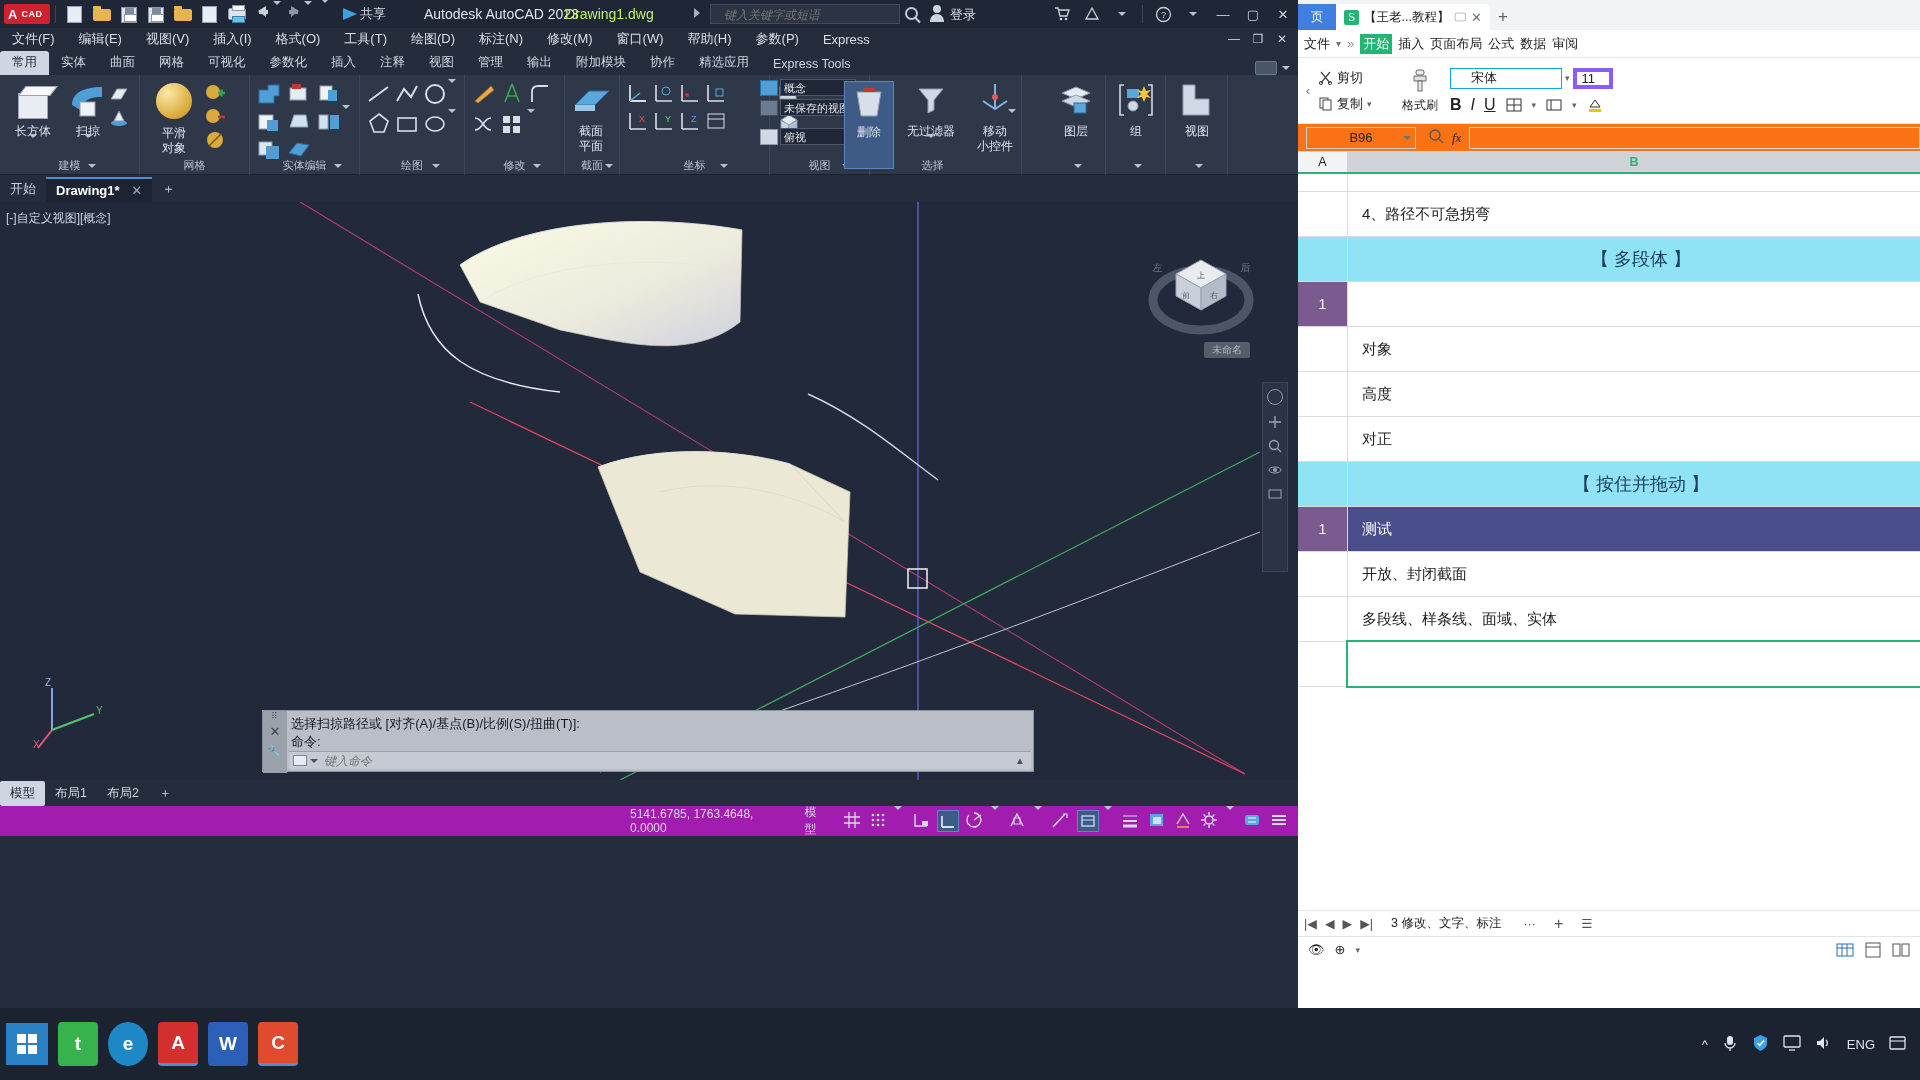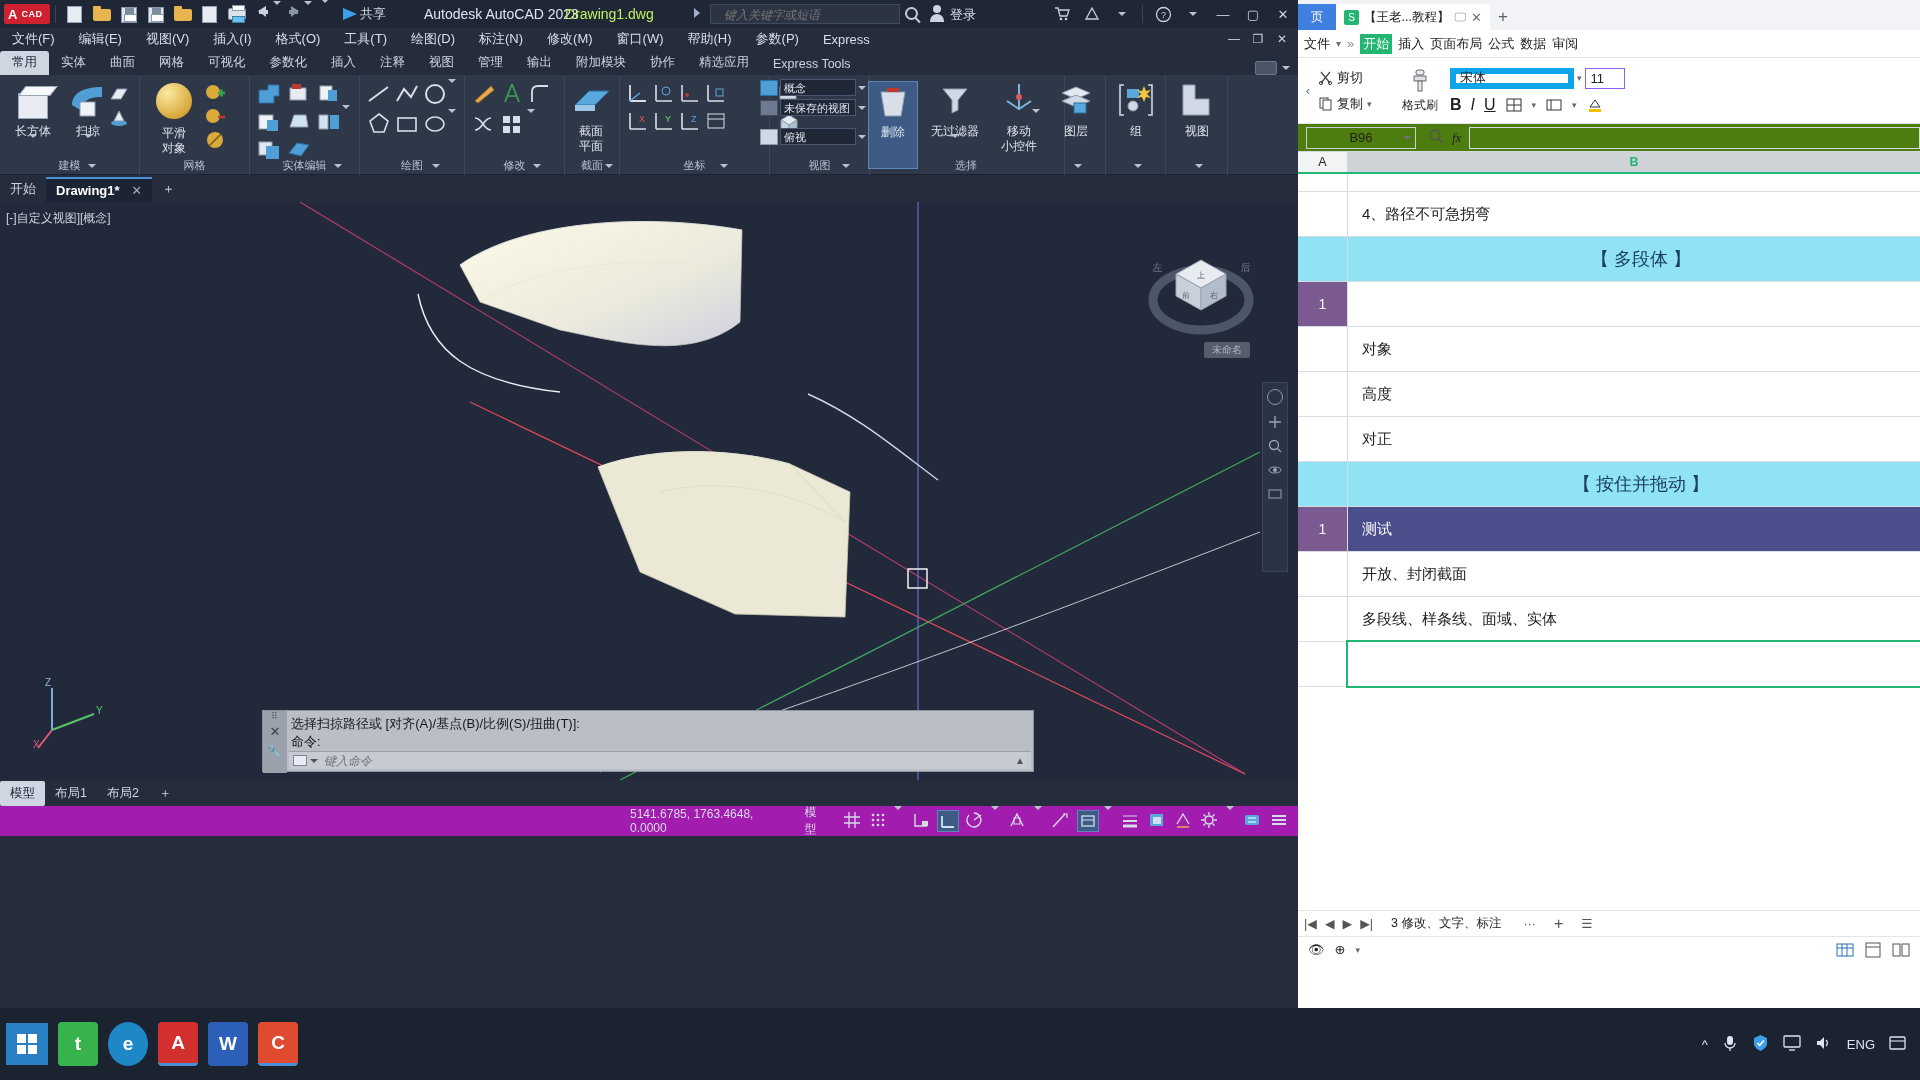--- a/index.html
+++ b/index.html
@@ -147,21 +147,21 @@
   .wtab.home { background:#3f7fe0; color:#fff; width:38px;
       justify-content:center; }
   .wtab.doc { background:#ffffff; border-radius:5px 5px 0 0; gap:5px; }
   .sbadge { width:15px;height:15px;background:#22b573;color:#fff;font-size:10px;
       display:flex;align-items:center;justify-content:center;border-radius:2px;}
   .wps-menu { height:28px; background:#ffffff; display:flex; align-items:center;
       font-size:13px; gap:6px; padding-left:6px; border-bottom:1px solid #e2e5ea;}
   .wps-menu .hl { background:#22b573; color:#fff; padding:1px 3px; }
   .wps-ribbon { height:66px; background:#fff; display:flex; align-items:center;
       font-size:13px; border-bottom:1px solid #e2e5ea; }
-  .formula-bar { height:28px; background:#4d7c0f; display:flex; align-items:center;
+  .formula-bar { height:28px; background:#f97316; display:flex; align-items:center;
       border-bottom:1px solid #d6dade; font-size:13px; }
   .namebox { width:110px; height:22px; border:1px solid #c9ced6; margin-left:8px;
       display:flex; align-items:center; justify-content:center; position:relative;}
   .colhdr { height:22px; background:#f2f3f5; display:flex; font-size:12.5px;
       border-bottom:2px solid #22b573; }
   .grid { font-size:15px; }
   .grow { display:flex; height:45px; align-items:stretch;
       border-bottom:1px solid #d8dce1; }
   .gA { width:50px; display:flex; align-items:center; justify-content:center;
       border-right:1px solid #d8dce1; font-size:14px; }
@@ -610,21 +610,21 @@
         <span style="background:#202737;border:1px solid #4b5770;width:76px;height:17px;font-size:11px;padding:1px 3px;color:#dfe5ee;overflow:hidden;white-space:nowrap;">未保存的视图</span>
         <i class="tri-d" style="margin-left:2px;"></i>
       </div>
       <div style="display:flex;align-items:center;">
         <span style="width:18px;height:16px;background:#cfd8e4;border:1px solid #8f9cae;margin-right:2px;"></span>
         <span style="background:#202737;border:1px solid #4b5770;width:76px;height:17px;font-size:11px;padding:1px 3px;color:#dfe5ee;">俯视</span>
         <i class="tri-d" style="margin-left:2px;"></i>
       </div>
     </div>
 
-    <div class="panel" style="left:868px;width:197px;font-family:Liberation Serif, serif;">
+    <div class="panel" style="left:844px;width:178px;font-family:Liberation Serif, serif;">
       <div class="big-btn" style="left:0;width:50px;background:#3e5b85;border:1px solid #5e86b8;height:88px;">
         <div class="big-ico">
           <svg width="44" height="40" viewBox="0 0 44 40">
               <path d="M10 10 L34 10 L30 34 H14 Z" fill="#d9dfe8" stroke="#8f9cae"></path>
               <path d="M16 6 h12 v4 H16z" fill="#c0392b"></path>
             </svg>
         </div>
         <div class="big-lbl">删除</div>
       </div>
       <div class="big-btn" style="left:52px;width:70px;">
@@ -966,23 +966,23 @@
     <div style="width:60px;text-align:center;">
       <svg width="24" height="26" viewBox="0 0 24 26">
           <rect x="8" y="2" width="8" height="5" rx="2" fill="#e9ecef" stroke="#666"></rect>
           <path d="M6 8 h12 v5 H6z" fill="#dfe3e8" stroke="#666"></path>
           <rect x="10" y="13" width="4" height="10" fill="#e9ecef" stroke="#666"></rect>
         </svg>
       <div style="font-size:12px;">格式刷</div>
     </div>
     <div style="flex:1;">
       <div style="display:flex;align-items:center;gap:3px;">
-        <span style="border:6px solid #0ea5e9;width:124px;height:21px;display:flex;align-items:center;padding-left:4px;">宋体</span>
+        <span style="border:1px solid #0ea5e9;width:112px;height:21px;display:flex;align-items:center;padding-left:20px;">宋体</span>
         <span style="font-size:9px;color:#666;">▾</span>
-        <span style="border:1px solid #8b5cf6;width:40px;height:21px;display:flex;align-items:center;padding-left:5px;">11</span>
+        <span style="border:4px solid #8b5cf6;width:40px;height:21px;display:flex;align-items:center;padding-left:5px;">11</span>
       </div>
       <div style="display:flex;align-items:center;gap:9px;margin-top:7px;font-size:16px;">
         <b>B</b>
         <i>I</i>
         <u>U</u>
         <svg width="18" height="16" viewBox="0 0 18 16">
             <rect x="2" y="2" width="14" height="12" fill="none" stroke="#333"></rect>
             <path d="M9 2 v12 M2 8 h14" stroke="#333"></path>
           </svg>
         <span style="font-size:9px;color:#666;">▾</span>

